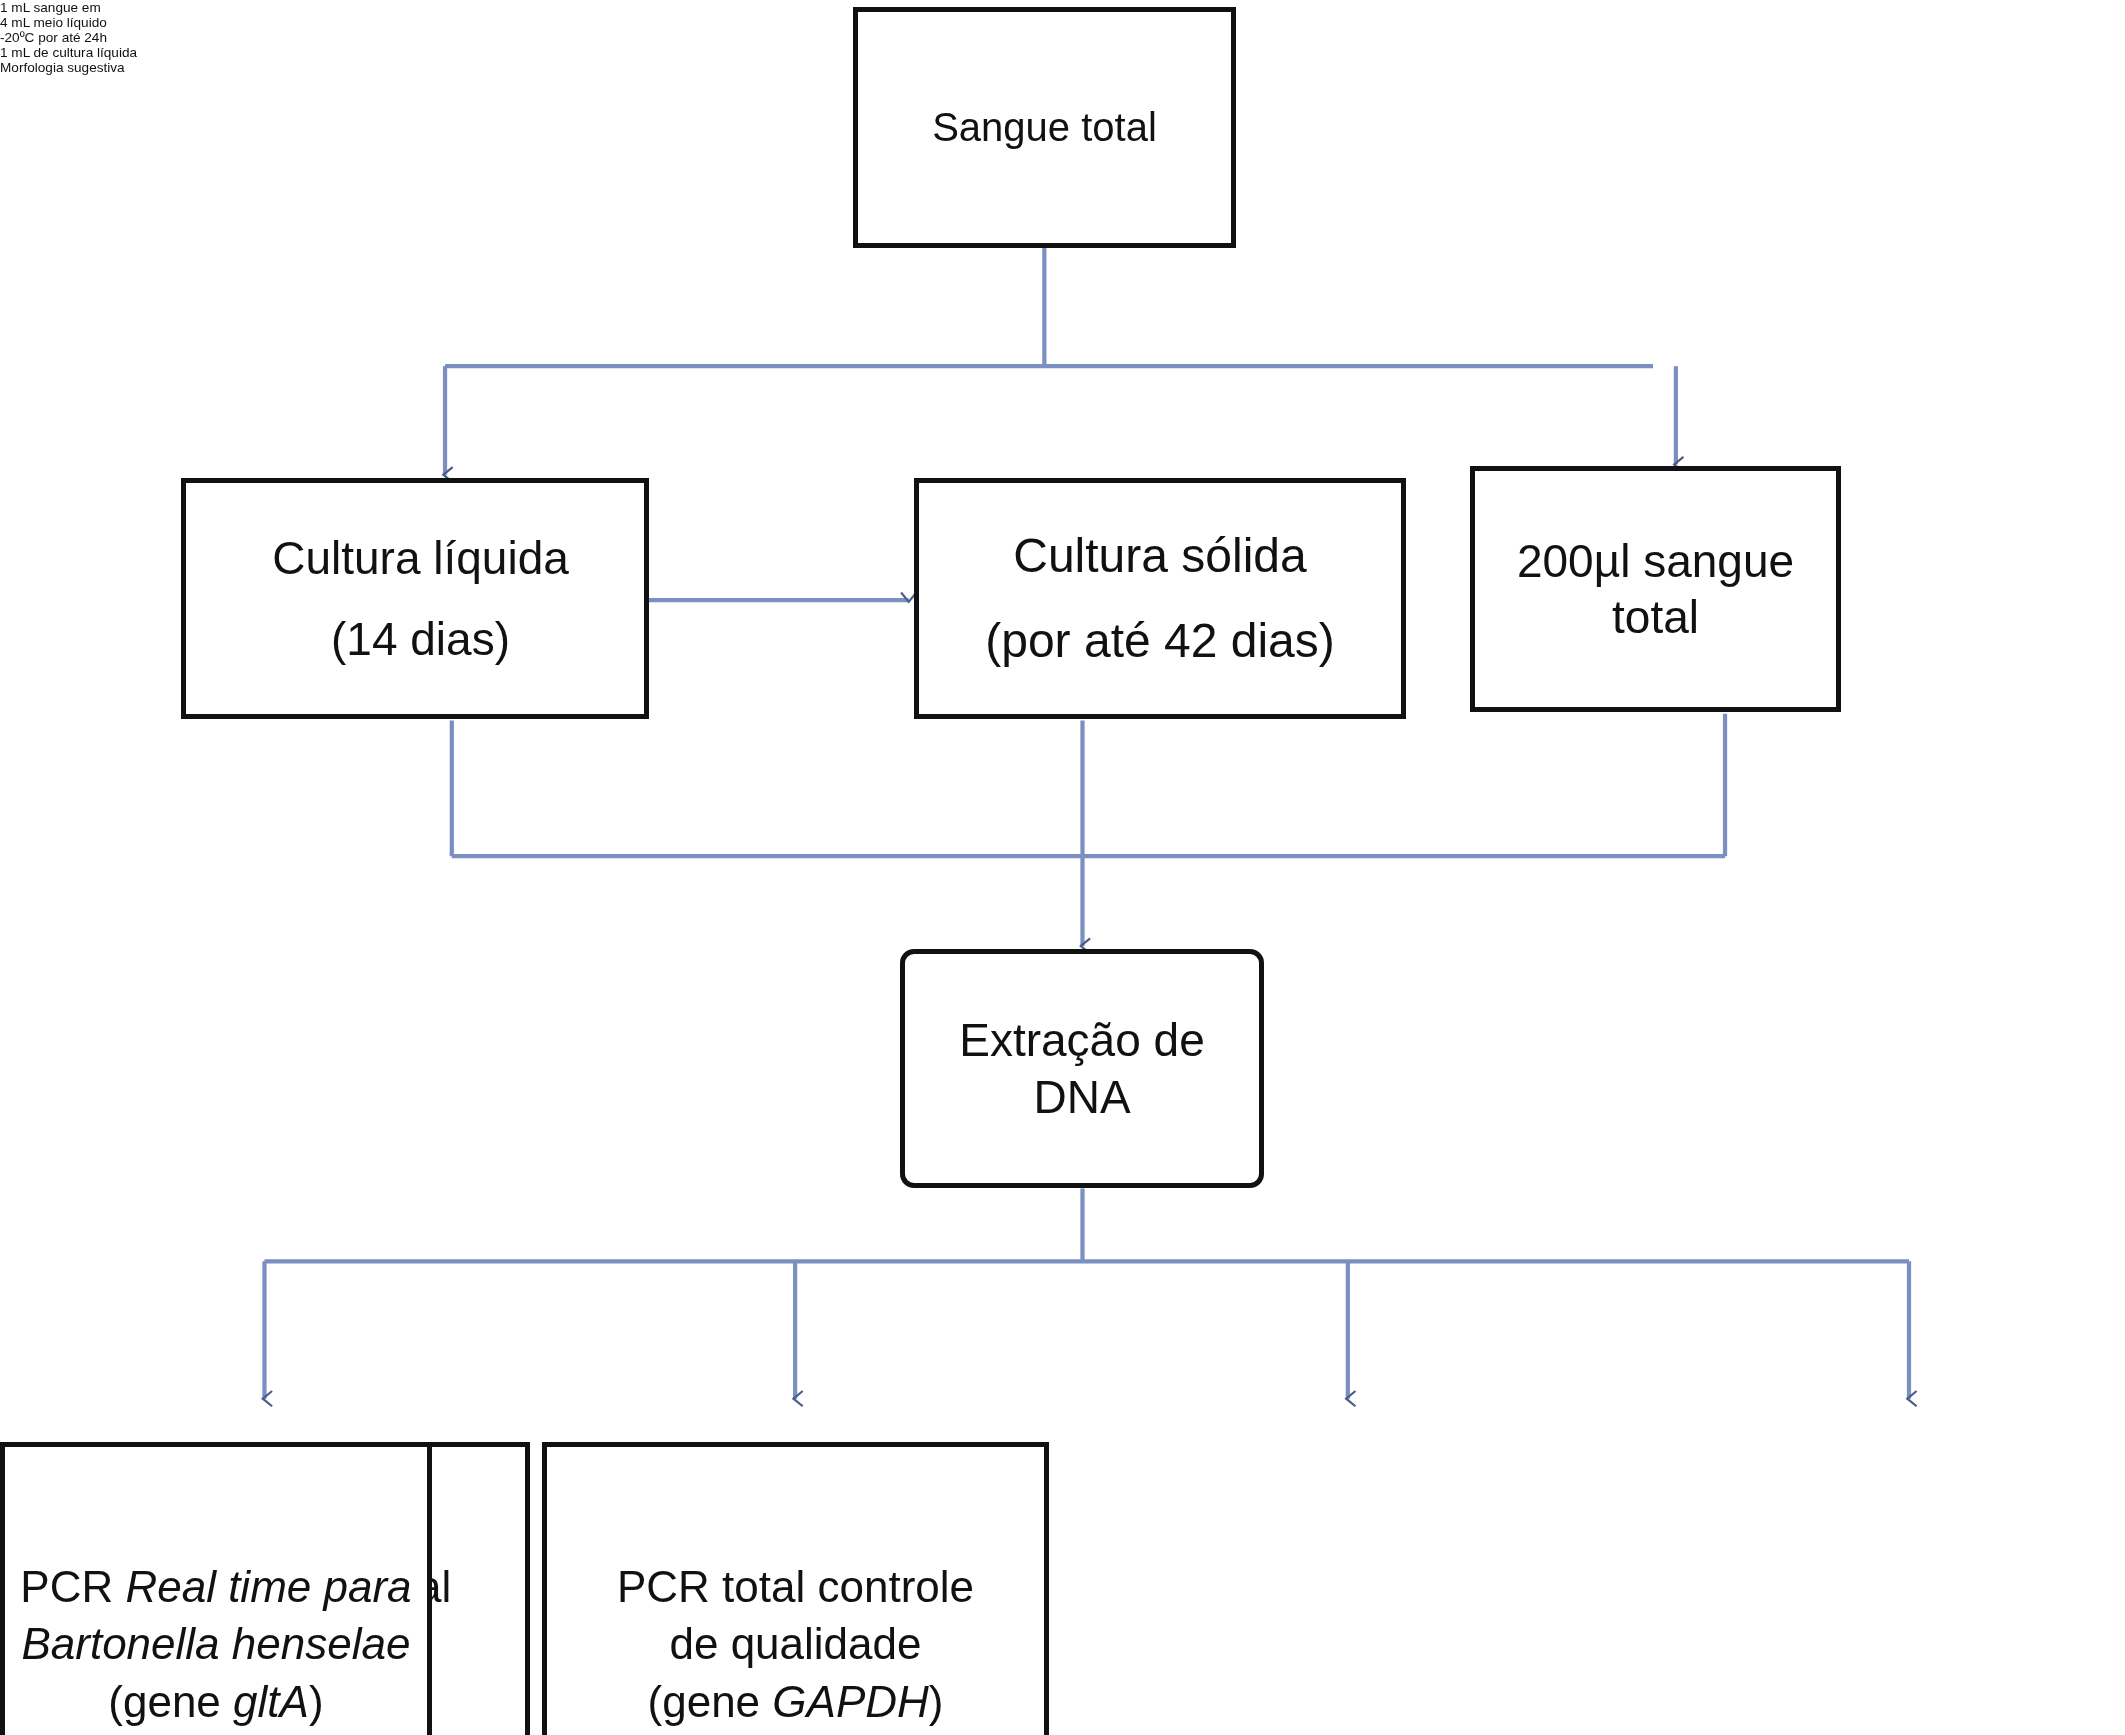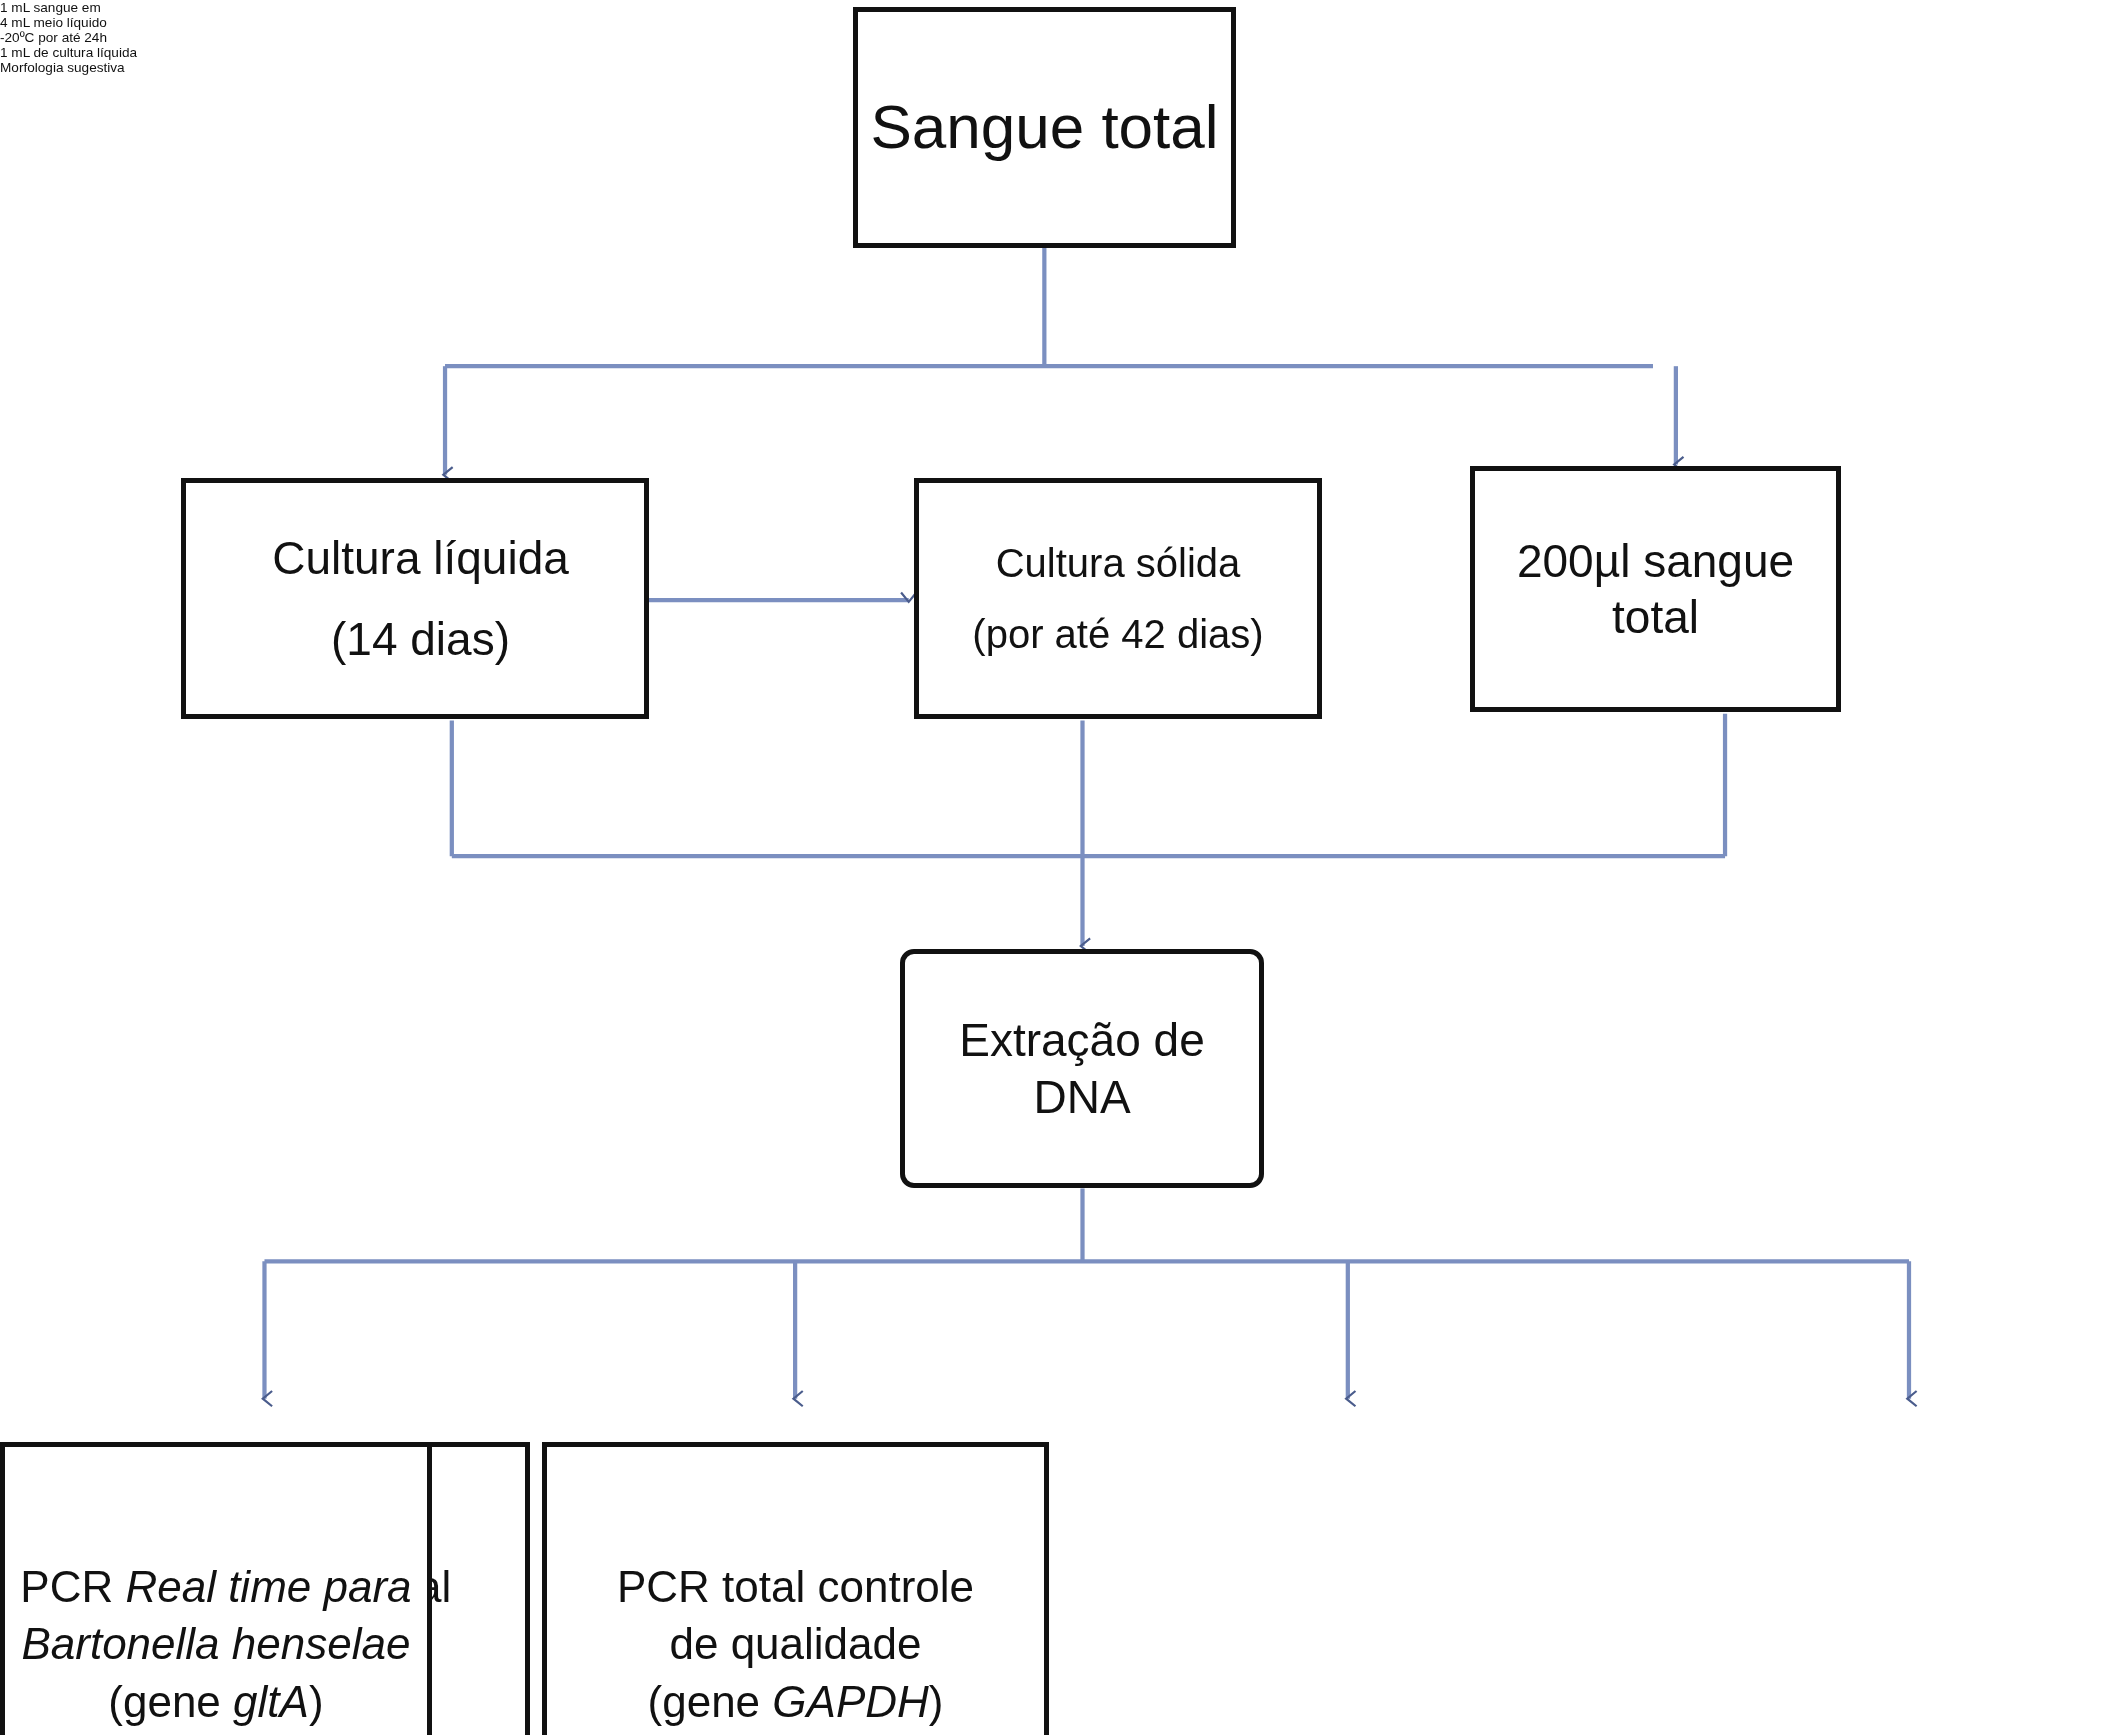--- a/index.html
+++ b/index.html
@@ -46,30 +46,30 @@
     width: 100%;
   }
   .node .gap {
     height: 0.55em;
   }
   .it { font-style: italic; }
 
   
   #node-sangue-total {
     left: 853px; top: 6.8px; width: 383px; height: 241px;
-    font-size: 62px;
+    font-size: 40px;
   }
   #node-cultura-liquida {
     left: 181px; top: 478px; width: 468px; height: 241px;
     font-size: 46px;
     padding-left: 23px;
   }
   #node-cultura-solida {
-    left: 914px; top: 478px; width: 408px; height: 241px;
-    font-size: 40px;
+    left: 914px; top: 478px; width: 492px; height: 241px;
+    font-size: 48px;
     text-align: center;
   }
   #node-sangue-200 {
     left: 1470px; top: 466px; width: 371px; height: 246px;
     font-size: 46px;
   }
   #node-extracao-dna {
     left: 900px; top: 949px; width: 364px; height: 239px;
     font-size: 46px;
     border-radius: 14px;

